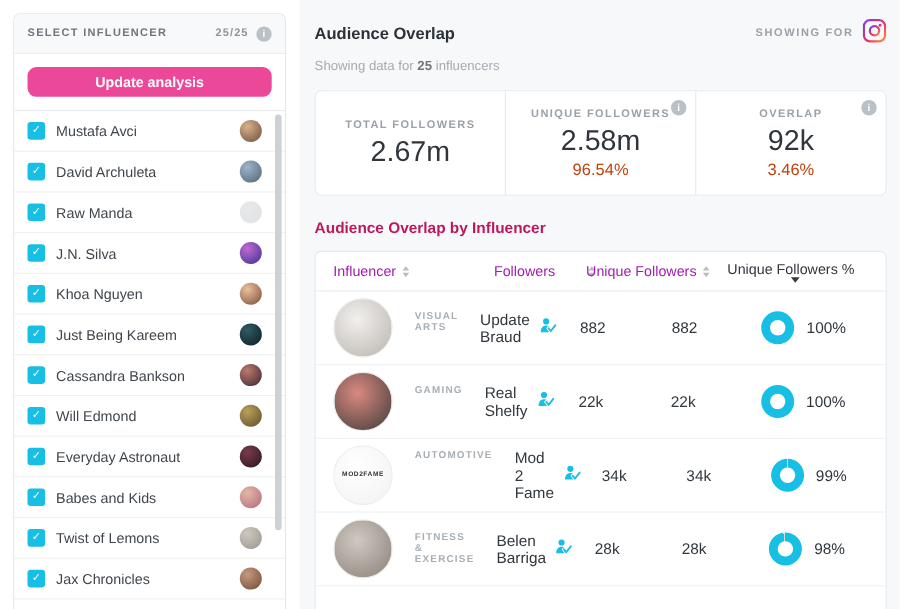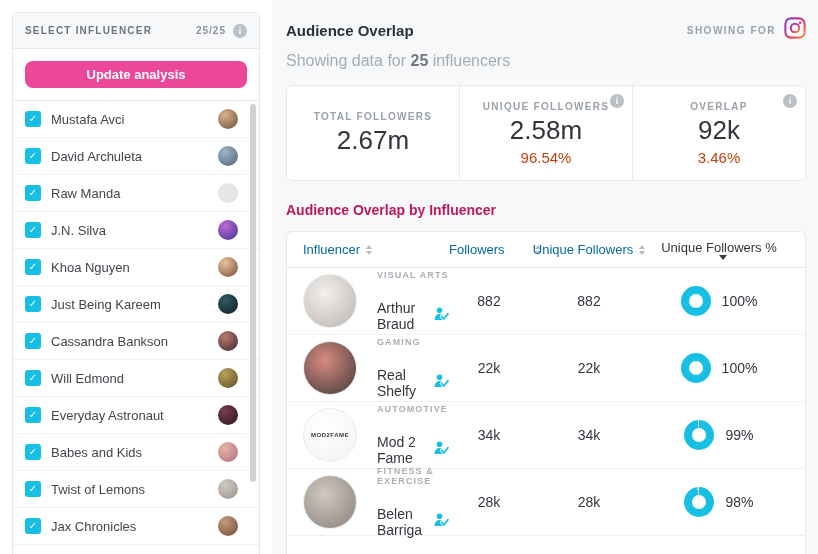--- a/index.html
+++ b/index.html
@@ -27,52 +27,52 @@
   .inf-name { font-size:13px; color:#40464c; margin-left:10px; white-space:nowrap; }
   .avatar-sm { width:20px; height:20px; border-radius:50%; margin-left:auto; margin-right:7px; flex:0 0 20px; }
   .scroll-thumb { position:absolute; right:3px; top:91px; width:6px; height:378px; background:#cdd1d5; border-radius:3px; }
 
   
   .main { flex:1; background:#f7f8f9; height:100%; padding:17px 12px 0 14px; overflow:hidden; }
   .main-head { display:flex; align-items:center; justify-content:space-between; }
   .main-title { font-size:15px; font-weight:700; color:#2b3137; }
   .showing-for { display:flex; align-items:center; gap:8px; }
   .showing-for-label { font-size:10px; letter-spacing:1.5px; color:#9aa1a8; font-weight:600;padding-left:46px; }
-  .subtitle { margin-top:9px; font-size:16px; color:#a5acb2; }
+  .subtitle { margin-top:9px; font-size:12px; color:#a5acb2; }
   .subtitle b { color:#70767c; }
 
   .stats { margin-top:15px; display:flex; background:#fff; border:1px solid #e7eaec; border-radius:6px; height:96px; }
   .stat { flex:1; position:relative; display:flex; flex-direction:column; align-items:center; justify-content:center; gap:3px; }
   .stat + .stat { border-left:1px solid #e7eaec; }
   .stat-label { font-size:10px; letter-spacing:1.3px; color:#9aa1a8; font-weight:600; }
   .stat-value { font-size:26px; color:#2f353b; }
   .stat-pct { font-size:15px; color:#c2410c; }
   .stat-pct:empty { display:none; }
   .stat .info-dot { position:absolute; top:8px; right:8px; }
 
   .table-title { margin-top:21px; font-size:14px; font-weight:700; color:#be185d; }
   .table-card { margin-top:13px; background:#fff; border:1px solid #e7eaec; border-radius:6px; height:334px; overflow:hidden; }
   .thead { height:36px; display:flex; align-items:center; padding:0 16px; border-bottom:1px solid #e8ebed; }
-  .th { font-size:13px; color:#0369a1; display:flex; align-items:center; white-space:nowrap; }
+  .th { font-size:13px; color:#a21caf; display:flex; align-items:center; white-space:nowrap; }
   .th.active { color:#31373d;flex-direction:column; }
   .th-influencer { flex:1; }
   .th-followers { width:80px; justify-content:space-between;gap:24px; }
   .th-unique { width:120px; justify-content:center; }
   .th-pct { width:140px; justify-content:flex-end; }
   .sorticons { display:inline-flex; flex-direction:column; gap:2px; margin-left:6px; }
   .tri-up { width:0; height:0; border-left:3.5px solid transparent; border-right:3.5px solid transparent; border-bottom:4px solid #b6bdc3; }
   .tri-down { width:0; height:0; border-left:3.5px solid transparent; border-right:3.5px solid transparent; border-top:4px solid #b6bdc3; }
   .caret-down { width:0; height:0; border-left:4.5px solid transparent; border-right:4.5px solid transparent; border-top:5px solid #343a40; margin-left:7px; }
 
   .trow { height:67px; display:flex; align-items:center; padding:0 16px; border-bottom:1px solid #eef0f2; }
   .cell-influencer { flex:1; display:flex; align-items:center; }
   .avatar-lg { width:54px; height:54px; border-radius:50%; border:1px solid #ececec; flex:0 0 54px;
                margin-right:20px; display:flex; align-items:center; justify-content:center; overflow:hidden; }
   .logo-text { font-size:6px; font-weight:700; color:#333; letter-spacing:0.5px; background:#fff; }
-  .who { display:flex; flex-direction:column; gap:20px; }
+  .who { display:flex; flex-direction:row; gap:20px; }
   .cat { font-size:9px; letter-spacing:1.1px; color:#a8afb5; font-weight:600; }
   .name-line { display:flex; align-items:center; }
   .name { font-size:14px; color:#31373d; }
   .person-icon { margin-left:9px; }
   .cell-followers { width:80px; text-align:center; font-size:14px; color:#31373d; }
   .cell-unique { width:120px; text-align:center; font-size:14px; color:#31373d; }
   .cell-pct { width:140px; display:flex; align-items:center; justify-content:center; gap:11px; }
   .donut { width:30px; height:30px; border-radius:50%; position:relative; }
   .donut::after { content:""; position:absolute; left:8px; top:8px; width:14px; height:14px; border-radius:50%; background:#fff; }
   .pct-label { font-size:14px; color:#31373d; }
@@ -248,21 +248,21 @@
         </div>
       <div id="tbody">
   <div class="trow">
     <div class="cell-influencer">
       <span class="avatar-lg" style="background: radial-gradient(circle at 40% 35%, rgb(242, 240, 238), rgb(185, 179, 173));">
                 <span class="logo-text"></span>
               </span>
       <span class="who">
         <span class="cat">VISUAL ARTS</span>
         <span class="name-line">
-          <span class="name">Arthur Braud</span>
+          <span class="name">Update Braud</span>
           <span class="person-icon">
             <svg width="15" height="14" viewBox="0 0 15 14">
               <circle cx="5.5" cy="3.2" r="2.8" fill="#16bfe3"></circle>
               <path d="M0.6 13 C0.6 8.8 3.1 7 5.5 7 C7.9 7 10.4 8.8 10.4 13 Z" fill="#16bfe3"></path>
               <path d="M7.6 9.4 l2.1 2.6 L14 6.6" stroke="#ffffff" stroke-width="3.4" fill="none" stroke-linecap="round"></path>
               <path d="M7.6 9.4 l2.1 2.6 L14 6.6" stroke="#16bfe3" stroke-width="1.7" fill="none" stroke-linecap="round"></path>
             </svg>
           </span>
         </span>
       </span>

